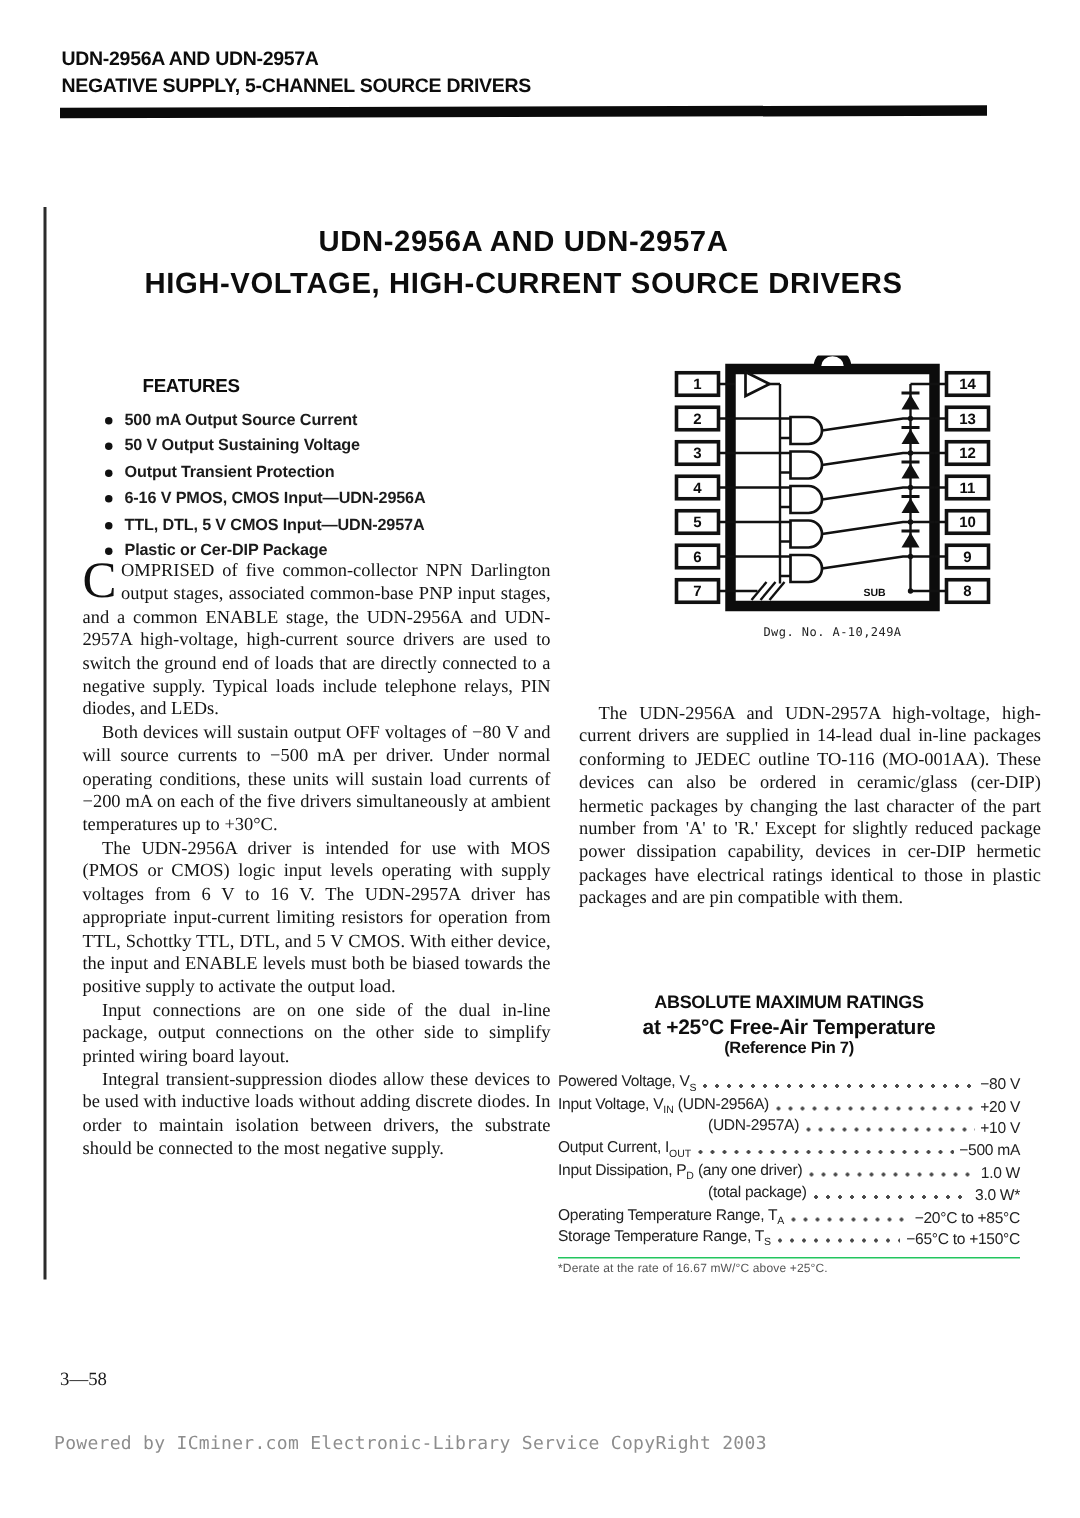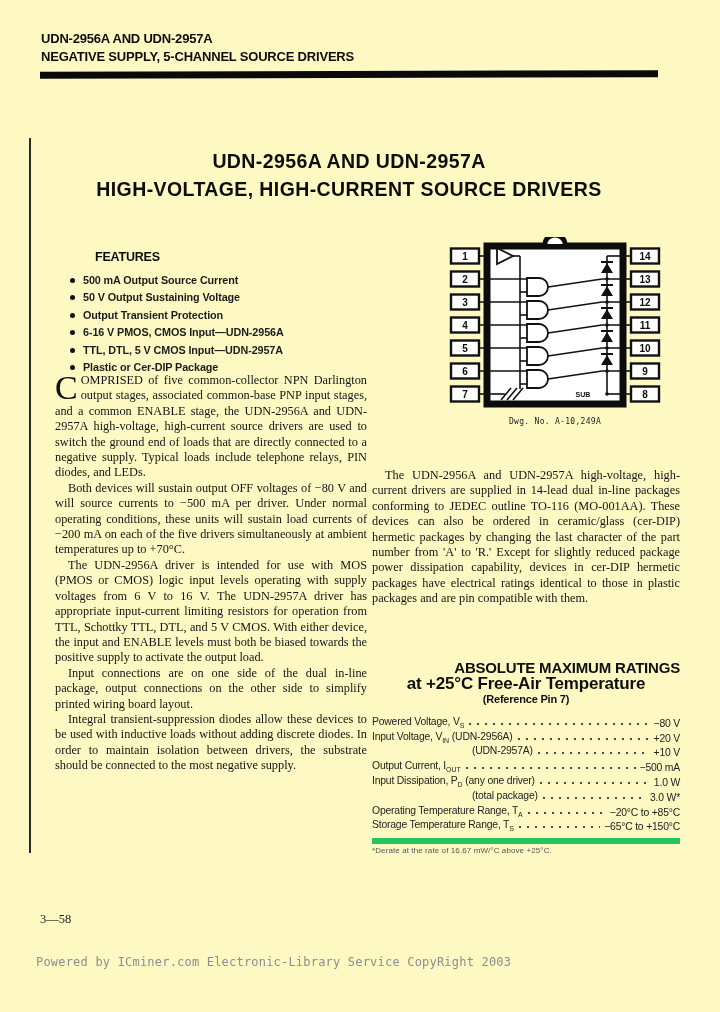--- a/index.html
+++ b/index.html
@@ -1,17 +1,17 @@
 <!DOCTYPE html>
 <html><head>
 <meta charset="utf-8">
 <style>
   html,body { margin:0; padding:0; background:#e8e8e8; }
   #page {
-    position:relative; width:720px; height:1012px; background:#fef9c3;
+    position:relative; width:720px; height:1012px; background:#ffffff;
     overflow:hidden; color:#161616;
     font-family:"Liberation Serif", serif;
   }
   
   .hdr {
     position:absolute; left:41px; top:30px;
     font-family:"Liberation Sans", sans-serif; font-weight:bold;
     font-size:13px; line-height:17.5px; letter-spacing:-0.2px; color:#0d0d0d;
   }
   .hdr-rule {
@@ -55,48 +55,48 @@
   }
   .sub-label { font-family:"Liberation Sans", sans-serif; font-weight:bold; font-size:7px; fill:#0d0d0d; }
   
   .col {
     position:absolute; font-size:12.3px; line-height:15.4px;
     text-align:justify; color:#141414;
   }
   .col p { margin:0; text-indent:13px; }
   .col p.first { text-indent:0; }
   .col-left  { left:55px;  top:373px; width:312px; }
-  .col-right { left:372px; top:468px; width:308px; }
+  .col-right { left:386px; top:468px; width:308px; }
   .dropcap {
     float:left; font-size:34px; line-height:27px; margin:1px 3px 0 0;
     font-family:"Liberation Serif", serif; color:#101010;
   }
   
   .amr { position:absolute; left:372px; top:660px; width:308px; }
   .amr-heading {
     text-align:center; font-family:"Liberation Sans", sans-serif;
     font-weight:bold; color:#0f0f0f;
   }
-  .amr-heading .h1 { font-size:15px; line-height:16px; letter-spacing:-0.2px;text-align:right; }
-  .amr-heading .h2 { font-size:17px; line-height:16px; letter-spacing:-0.2px; }
+  .amr-heading .h1 { font-size:12px; line-height:16px; letter-spacing:-0.2px; }
+  .amr-heading .h2 { font-size:14px; line-height:16px; letter-spacing:-0.2px; }
   .amr-heading .h3 { font-size:11px;   line-height:15px; letter-spacing:-0.2px; }
   .amr-rows { margin-top:7px; font-family:"Liberation Sans", sans-serif; font-size:10.4px; color:#222; }
   .rating-row { display:flex; align-items:flex-end; height:14.8px; }
   .rating-row .lbl { white-space:nowrap; letter-spacing:-0.2px; }
   .rating-row .lbl sub { font-size:7px; letter-spacing:0; }
   .rating-row.indent .lbl { padding-left:100px; }
   .rating-row .leader {
     flex:1; align-self:stretch; margin:0 4px;
     background-image:radial-gradient(circle at 2px 2px, #4a4a4a 1.05px, transparent 1.4px);
     background-size:8px 4px; background-repeat:repeat-x;
     background-position:0 calc(100% - 3px);
   }
   .rating-row .val { white-space:nowrap; letter-spacing:-0.2px; }
   .amr-footnote {
-    margin-top:6px; padding-top:2px; border-top:6px solid #22c55e;
+    margin-top:6px; padding-top:2px; border-top:1px solid #22c55e;
     font-family:"Liberation Sans", sans-serif; font-size:8px; color:#555;
     letter-spacing:0.1px;
   }
   
   .page-number {
     position:absolute; left:40px; top:912px; width:618px; text-align:left;
     font-size:12.5px; color:#1a1a1a;
   }
   .watermark {
     position:absolute; left:6px; top:955px; width:710px;
@@ -251,21 +251,21 @@
         <text class="pin-num" x="198" y="111.5" text-anchor="middle">10</text>
         <text class="pin-num" x="198" y="134.5" text-anchor="middle">9</text>
         <text class="pin-num" x="198" y="157.5" text-anchor="middle">8</text>
       </g>
     </svg>
   </div>
   <div class="diagram-caption">Dwg. No. A-10,249A</div>
 
   <div class="col col-left">
     <p class="first"><span class="dropcap">C</span><span>OMPRISED of five common-collector NPN Darlington output stages, associated common-base PNP input stages, and a common ENABLE stage, the UDN-2956A and UDN-2957A high-voltage, high-current source drivers are used to switch the ground end of loads that are directly connected to a negative supply. Typical loads include telephone relays, PIN diodes, and LEDs.</span></p>
-    <p>Both devices will sustain output OFF voltages of −80 V and will source currents to −500 mA per driver. Under normal operating conditions, these units will sustain load currents of −200 mA on each of the five drivers simultaneously at ambient temperatures up to +70°C.</p>
+    <p>Both devices will sustain output OFF voltages of −80 V and will source currents to −500 mA per driver. Under normal operating conditions, these units will sustain load currents of −200 mA on each of the five drivers simultaneously at ambient temperatures up to +30°C.</p>
     <p>The UDN-2956A driver is intended for use with MOS (PMOS or CMOS) logic input levels operating with supply voltages from 6 V to 16 V. The UDN-2957A driver has appropriate input-current limiting resistors for operation from TTL, Schottky TTL, DTL, and 5 V CMOS. With either device, the input and ENABLE levels must both be biased towards the positive supply to activate the output load.</p>
     <p>Input connections are on one side of the dual in-line package, output connections on the other side to simplify printed wiring board layout.</p>
     <p>Integral transient-suppression diodes allow these devices to be used with inductive loads without adding discrete diodes. In order to maintain isolation between drivers, the substrate should be connected to the most negative supply.</p>
   </div>
 
   <div class="col col-right">
     <p>The UDN-2956A and UDN-2957A high-voltage, high-current drivers are supplied in 14-lead dual in-line packages conforming to JEDEC outline TO-116 (MO-001AA). These devices can also be ordered in ceramic/glass (cer-DIP) hermetic packages by changing the last character of the part number from 'A' to 'R.' Except for slightly reduced package power dissipation capability, devices in cer-DIP hermetic packages have electrical ratings identical to those in plastic packages and are pin compatible with them.</p>
   </div>
 
   <div class="amr">

